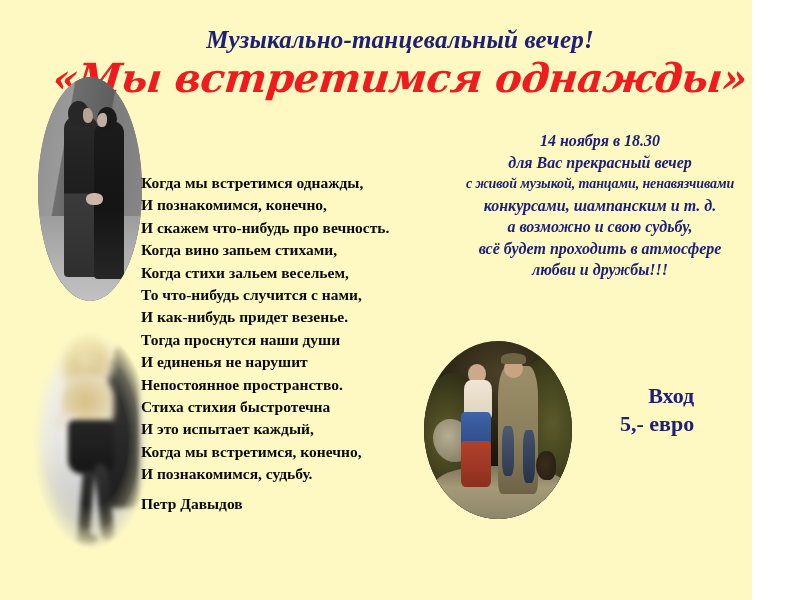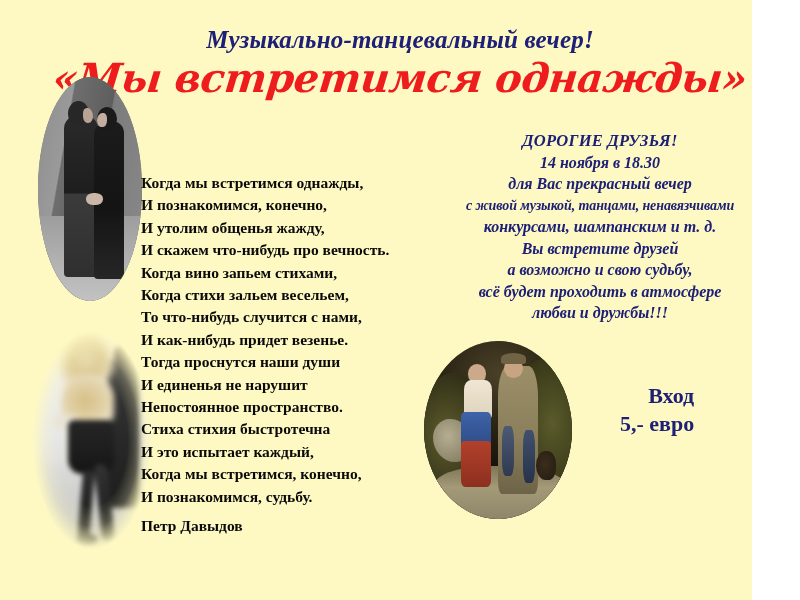--- a/index.html
+++ b/index.html
@@ -361,43 +361,40 @@
     <div class="woman3-head"></div>
     <div class="woman3-top"></div>
     <div class="woman3-blue"></div>
     <div class="woman3-skirt"></div>
     <div class="dog"></div>
   </div>
 
   <div class="poem">
     <div class="line">Когда мы встретимся однажды,</div>
     <div class="line">И познакомимся, конечно,</div>
-    <div class="line">И утолим общенья жажду,</div>
     <div class="line">И скажем что-нибудь про вечность.</div>
     <div class="line">Когда вино запьем стихами,</div>
     <div class="line">Когда стихи зальем весельем,</div>
     <div class="line">То что-нибудь случится с нами,</div>
     <div class="line">И как-нибудь придет везенье.</div>
     <div class="line">Тогда проснутся наши души</div>
     <div class="line">И единенья не нарушит</div>
     <div class="line">Непостоянное пространство.</div>
     <div class="line">Стиха стихия быстротечна</div>
     <div class="line">И это испытает каждый,</div>
     <div class="line">Когда мы встретимся, конечно,</div>
     <div class="line">И познакомимся, судьбу.</div>
     <div class="line author">Петр Давыдов</div>
   </div>
 
   <div class="announce">
-    <div class="line l1">ДОРОГИЕ ДРУЗЬЯ!</div>
     <div class="line">14 ноября в 18.30</div>
     <div class="line">для Вас прекрасный вечер</div>
     <div class="line wide">с живой музыкой, танцами, ненавязчивами</div>
     <div class="line">конкурсами, шампанским и т. д.</div>
-    <div class="line">Вы встретите друзей</div>
     <div class="line">а возможно и свою судьбу,</div>
     <div class="line">всё будет проходить в атмосфере</div>
     <div class="line">любви и дружбы!!!</div>
   </div>
 
   <div class="entry">
     <div class="line">Вход</div>
     <div class="line">5,- евро</div>
   </div>
 

